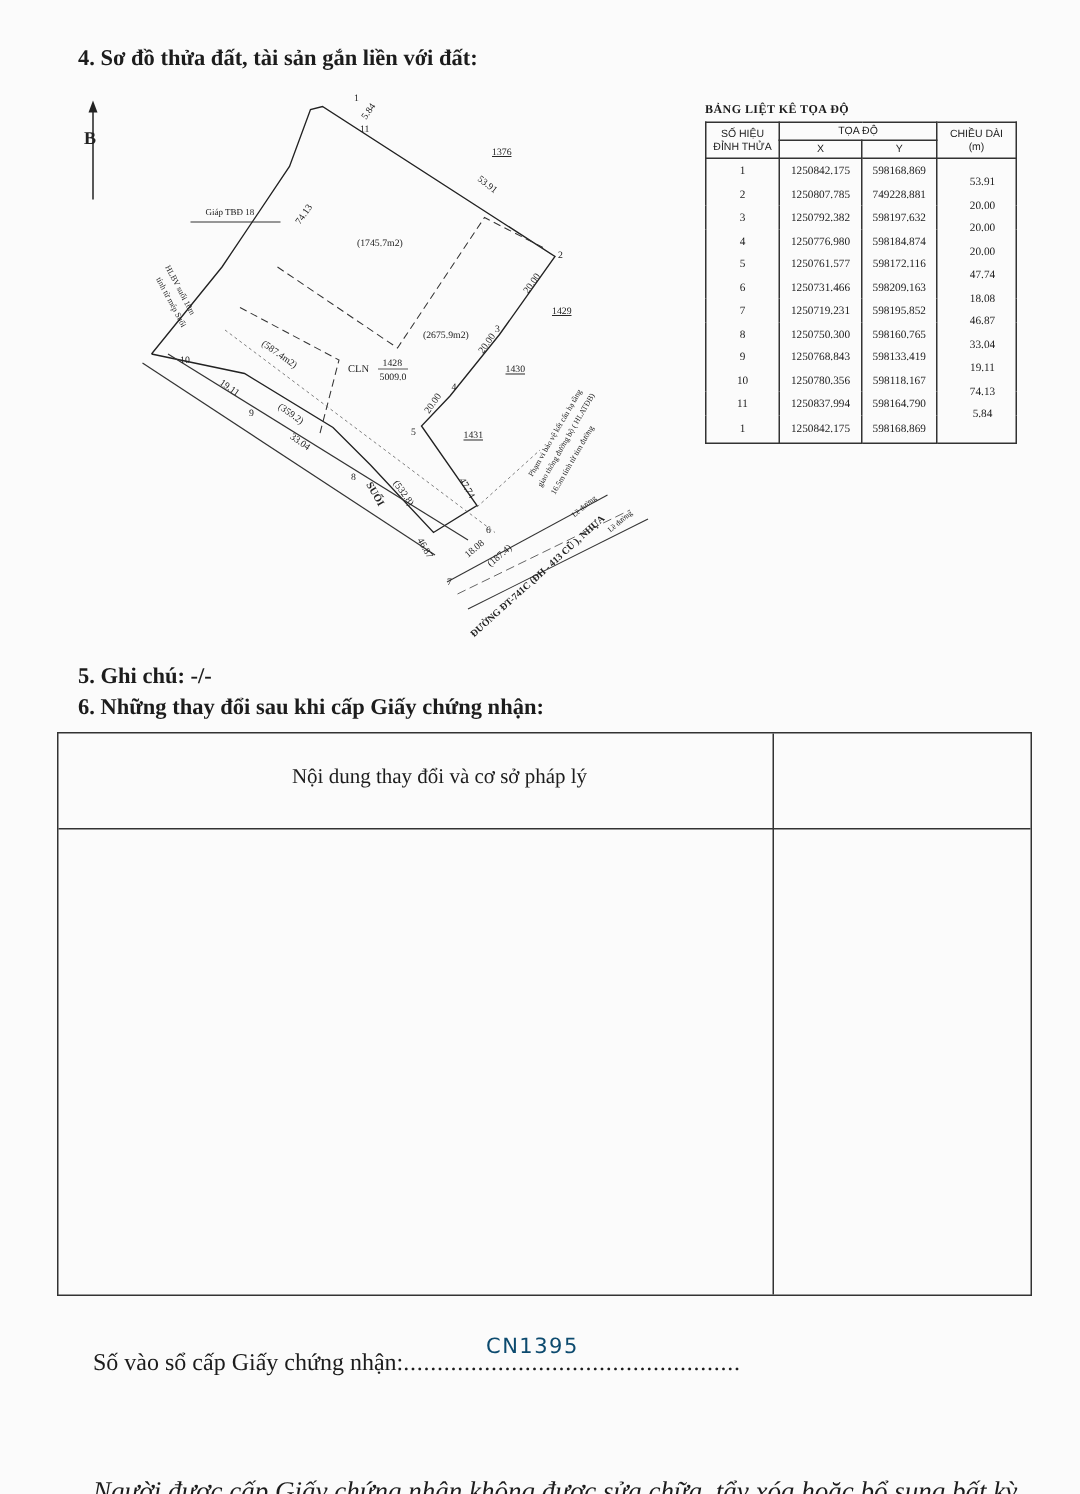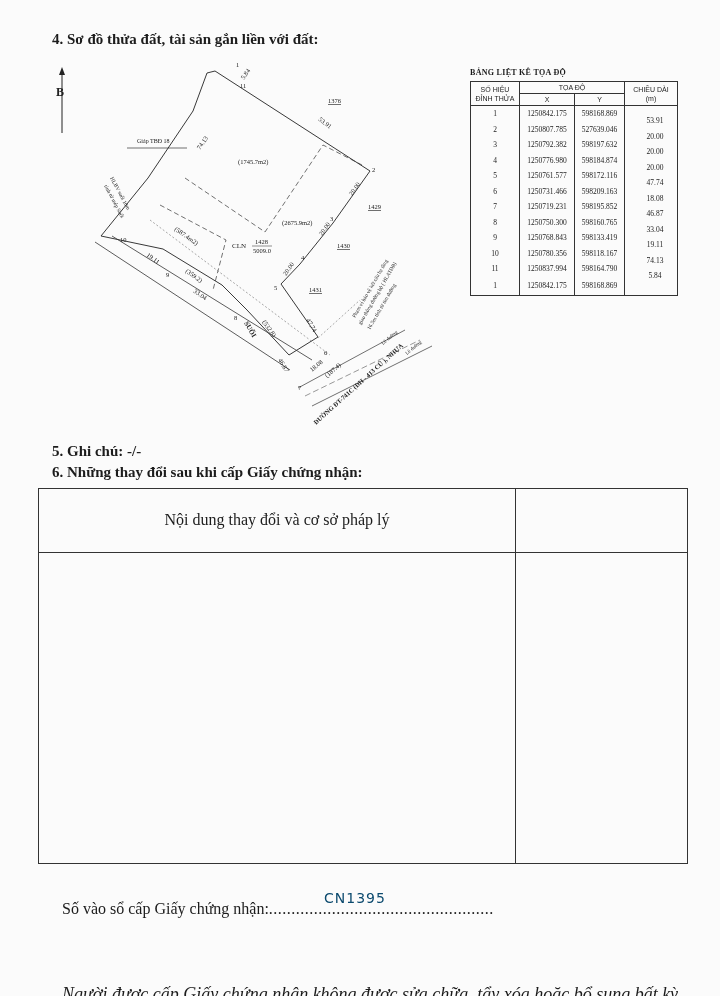--- a/index.html
+++ b/index.html
@@ -12,21 +12,21 @@
   .coord-title { position:absolute; left:470px; top:68px; width:210px; text-align:left; font-size:8px; font-weight:bold; letter-spacing:0.3px; }
   table.coords { position:absolute; left:470px; top:81px; width:208px; border-collapse:collapse; font-size:7.5px; font-family:"Liberation Serif", serif; }
   table.coords th { font-family:"Liberation Sans", sans-serif; font-weight:normal; font-size:7px; border:1px solid #333; padding:1px 2px; line-height:9px; }
   table.coords td.cell { text-align:center; height:15.5px; padding:0; line-height:15.5px; border-left:1px solid #333; border-right:1px solid #333; }
   table.coords tr.last td { border-bottom:1px solid #333; height:18px; }
   .len-col { position:absolute; left:630px; width:50px; top:114px; font-size:7.5px; text-align:center; }
   .len-col div { position:absolute; left:0; width:50px; }
   .changes { position:absolute; left:38px; top:488px; width:650px; height:376px; border:1px solid #333; box-sizing:border-box; }
   .changes .vline { position:absolute; left:476px; top:0; bottom:0; border-left:1px solid #333; }
   .changes .hline { position:absolute; left:0; right:0; top:63px; border-top:1px solid #333; }
-  .changes .h1 { position:absolute; left:0; width:476px; top:22px; text-align:center; font-size:16px; }
+  .changes .h1 { position:absolute; left:16px; width:476px; top:22px; text-align:center; font-size:14px; }
   .changes .h2 { position:absolute; left:477px; width:172px; top:14px; text-align:center; font-size:14px; line-height:18px; }
   .reg { position:absolute; left:62px; top:900px; font-size:16px; }
   .reg .dots { letter-spacing:0.5px; }
   .reg .hand { position:absolute; left:262px; top:-10px; font-family:"DejaVu Sans", sans-serif; color:#0c4a6e; font-size:14px; letter-spacing:1px; }
   .note { position:absolute; left:62px; top:986px; width:620px; font-size:18px; line-height:17px;font-style:italic; }
 </style>
 </head>
 <body>
 
 <div class="sec-title" id="s4">4. Sơ đồ thửa đất, tài sản gắn liền với đất:</div>
@@ -127,21 +127,21 @@
   <tbody id="coord-body">
       <tr>
         <td class="cell">1</td>
         <td class="cell">1250842.175</td>
         <td class="cell">598168.869</td>
         <td class="cell"></td>
       </tr>
       <tr>
         <td class="cell">2</td>
         <td class="cell">1250807.785</td>
-        <td class="cell">527639.046</td>
+        <td class="cell">749228.881</td>
         <td class="cell"></td>
       </tr>
       <tr>
         <td class="cell">3</td>
         <td class="cell">1250792.382</td>
         <td class="cell">598197.632</td>
         <td class="cell"></td>
       </tr>
       <tr>
         <td class="cell">4</td>

